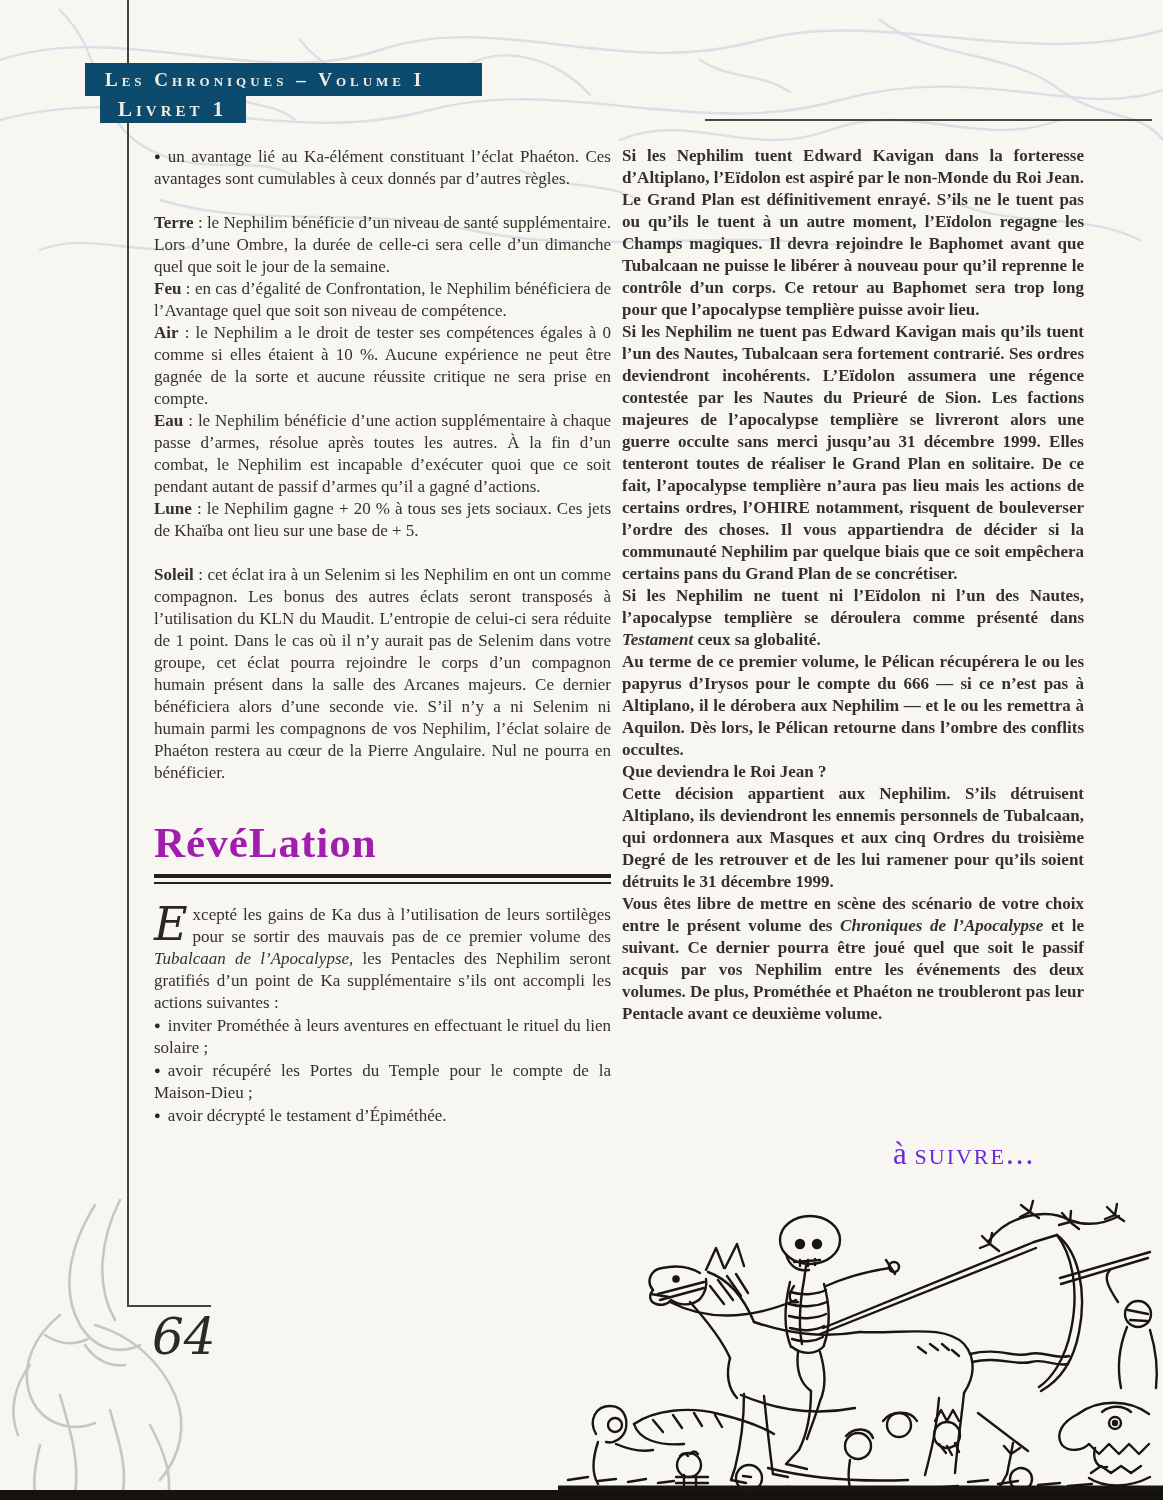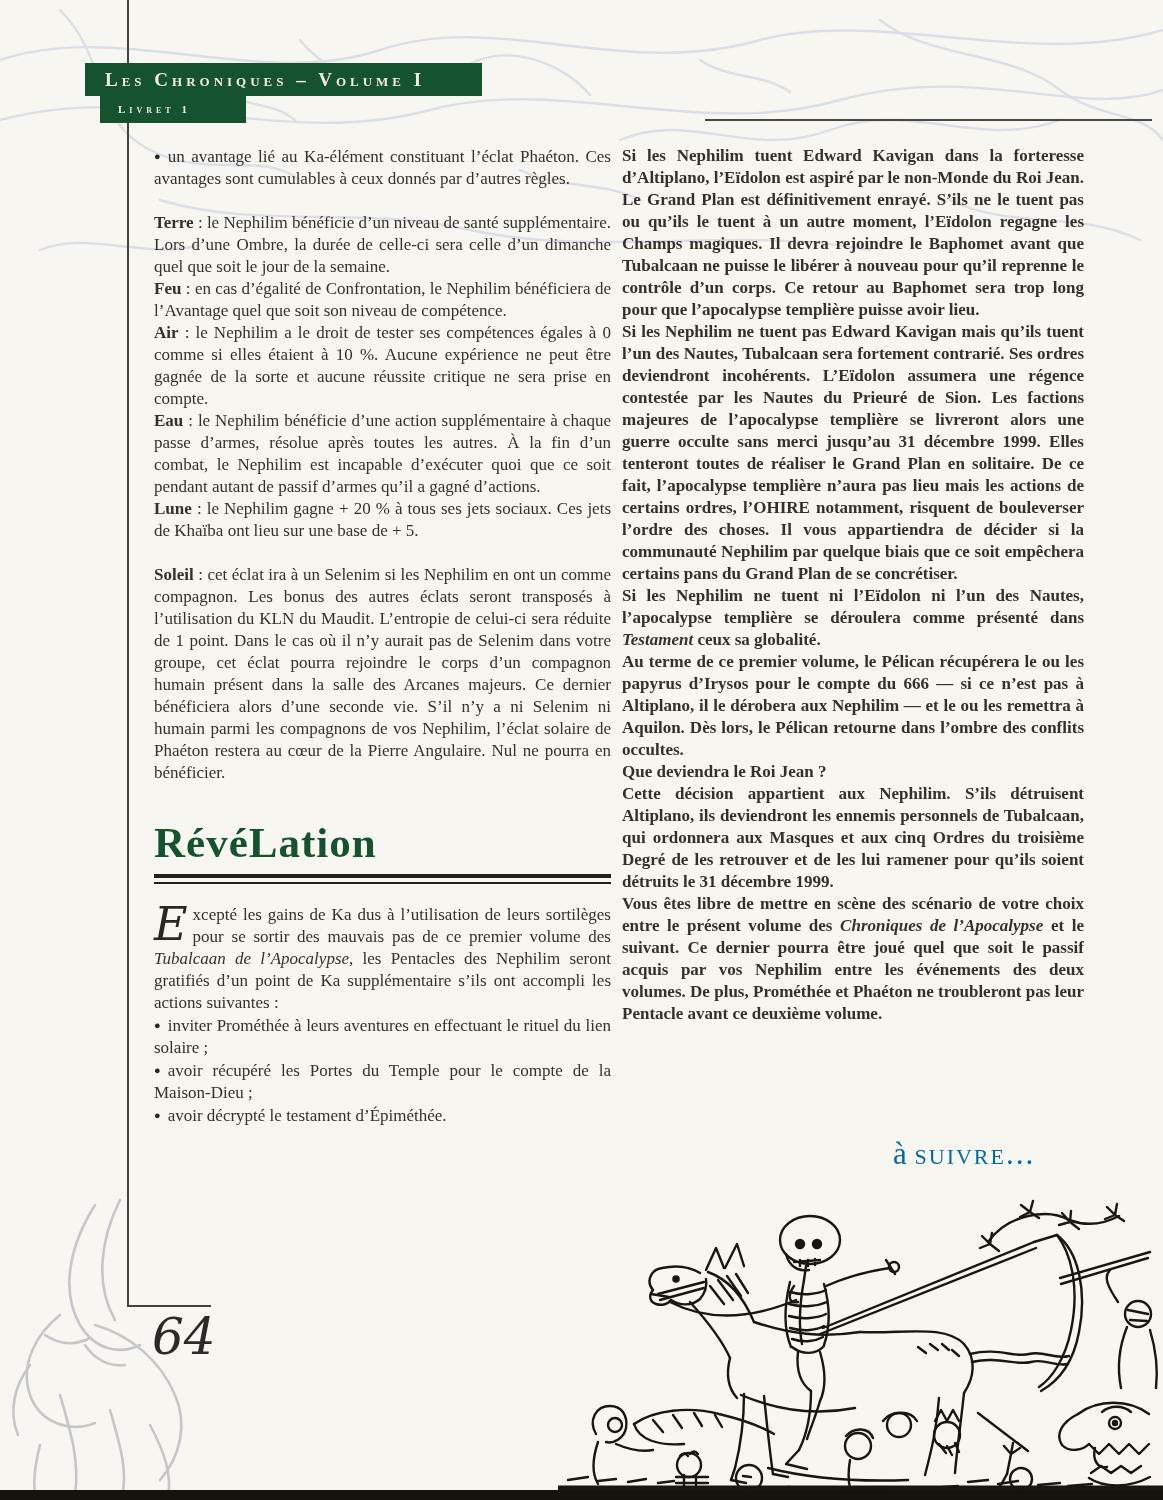--- a/index.html
+++ b/index.html
@@ -10,45 +10,45 @@
   }
   
   .bg-engraving{position:absolute;left:0;top:0;pointer-events:none;}
   .gargoyle{position:absolute;left:0;top:1195px;pointer-events:none;}
   
   .vrule{position:absolute;left:127px;top:0;width:2px;height:1307px;background:#45423c;}
   .vrule-stub{position:absolute;left:127px;top:1305px;width:84px;height:2px;background:#45423c;}
   .top-right-rule{position:absolute;left:705px;top:119px;width:447px;height:2px;background:#4a4741;}
   .bottom-bar{position:absolute;left:0;top:1490px;width:1163px;height:10px;background:#16130f;}
   
-  .banner{position:absolute;background:#14532d;color:#f1ede1;
+  .banner{position:absolute;background:#0c4a6e;color:#f1ede1;
     font-variant:small-caps;font-weight:700;letter-spacing:4px;
     display:flex;align-items:center;}
   .banner1{left:85px;top:63px;width:377px;height:33px;padding-left:20px;font-size:19px;}
-  .banner2{left:100px;top:95px;width:128px;height:28px;padding-left:18px;font-size:11px;}
+  .banner2{left:100px;top:95px;width:128px;height:28px;padding-left:18px;font-size:21px;}
   
   .col{position:absolute;top:145px;text-align:justify;font-size:17px;line-height:22px;}
   .col-left{left:154px;width:457px;}
   .col-right{left:622px;width:462px;font-weight:bold;}
   .col p{margin:0;}
   p.sp-after{margin-bottom:22px;}
   p.sp-after-lg{margin-bottom:36px;}
   .lbl{font-weight:700;}
   .blt{display:inline-block;font-size:11px;vertical-align:2px;margin-right:7px;color:#2b2username620;}
   .blt{color:#2b2620;}
   .section-heading{
     font-size:43px;line-height:46px;font-weight:700;letter-spacing:1px;
-    color:#14532d;margin:0 0 8px 0;text-align:left;font-family:"Liberation Serif",serif;
+    color:#a21caf;margin:0 0 8px 0;text-align:left;font-family:"Liberation Serif",serif;
   }
   .dbl-rule{height:4px;border-top:4px solid #23201b;border-bottom:2px solid #23201b;margin-bottom:20px;}
   .dropcap{
     float:left;font-size:46px;line-height:36px;font-style:italic;
     font-family:"DejaVu Serif",serif;margin:2px 5px 0 0;color:#2b2620;
   }
-  .a-suivre{position:absolute;left:893px;top:1136px;color:#0369a1;white-space:nowrap;}
+  .a-suivre{position:absolute;left:893px;top:1136px;color:#6d28d9;white-space:nowrap;}
   .a-suivre .a1{font-size:31px;}
   .a-suivre .a2{font-size:31px;font-variant:small-caps;letter-spacing:2px;}
   .page-number{
     position:absolute;left:152px;top:1308px;font-style:italic;font-size:50px;
     color:#2c2a26;font-family:"DejaVu Serif",serif;
   }
   .woodcut{position:absolute;left:558px;top:1182px;width:605px;height:310px;}
 </style>
 </head>
 <body>

